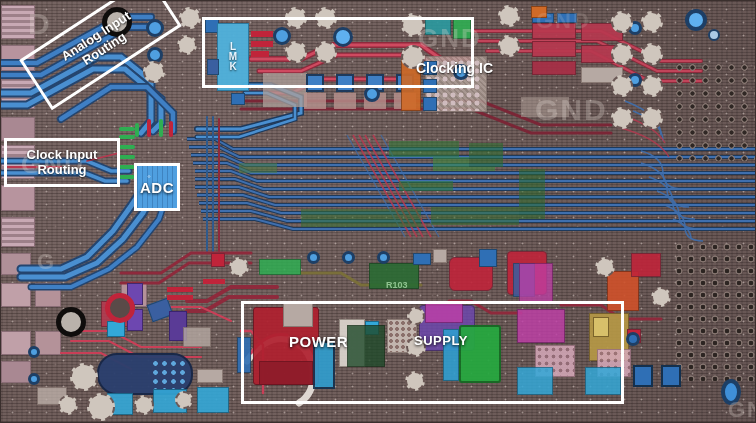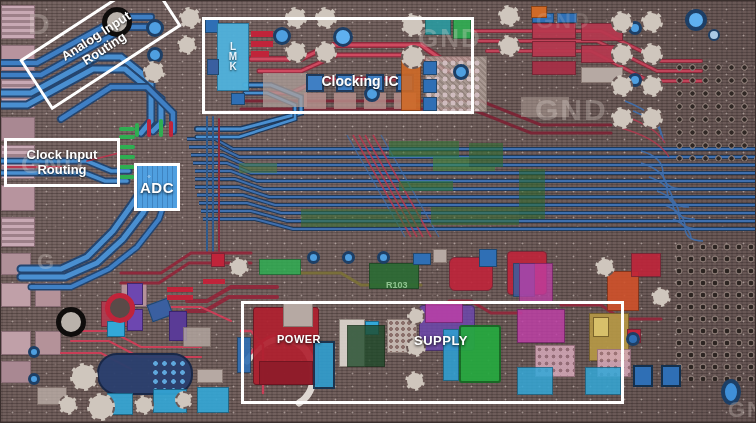--- a/index.html
+++ b/index.html
@@ -424,22 +424,22 @@
   <div class="callout" style="left:22px;top:12px;width:155px;height:60px;transform:rotate(-33deg);transform-origin:50% 50%;">
     <span class="cap" style="font-size:13px;">Analog Input
 Routing</span>
   </div>
 
   <div class="callout" style="left:3px;top:137px;width:116px;height:49px;">
     <span class="cap" style="font-size:13px;">Clock Input
 Routing</span>
   </div>
 
-  <div class="callout" style="left:201px;top:16px;width:272px;height:97px;">
+  <div class="callout" style="left:201px;top:16px;width:272px;height:71px;justify-content:flex-end;">
     <span class="cap" style="font-size:14px;position:relative;top:16px;left:22px;">Clocking IC</span>
   </div>
 
 
   <div class="callout" style="left:240px;top:300px;width:383px;height:103px;"></div>
-  <div class="silk" style="left:252px;top:332px;font-size:11px;color:#fff;text-shadow:0 1px 3px rgba(0,0,0,.9);letter-spacing:.5px;padding-left:24px;">POWER</div>
+  <div class="silk" style="left:264px;top:332px;font-size:15px;color:#fff;text-shadow:0 1px 3px rgba(0,0,0,.9);letter-spacing:.5px;padding-left:24px;">POWER</div>
   <div class="silk" style="left:413px;top:332px;font-size:13px;color:#fff;text-shadow:0 1px 3px rgba(0,0,0,.9);letter-spacing:.5px;">SUPPLY</div>
 
 </div>
 
 </body></html>

